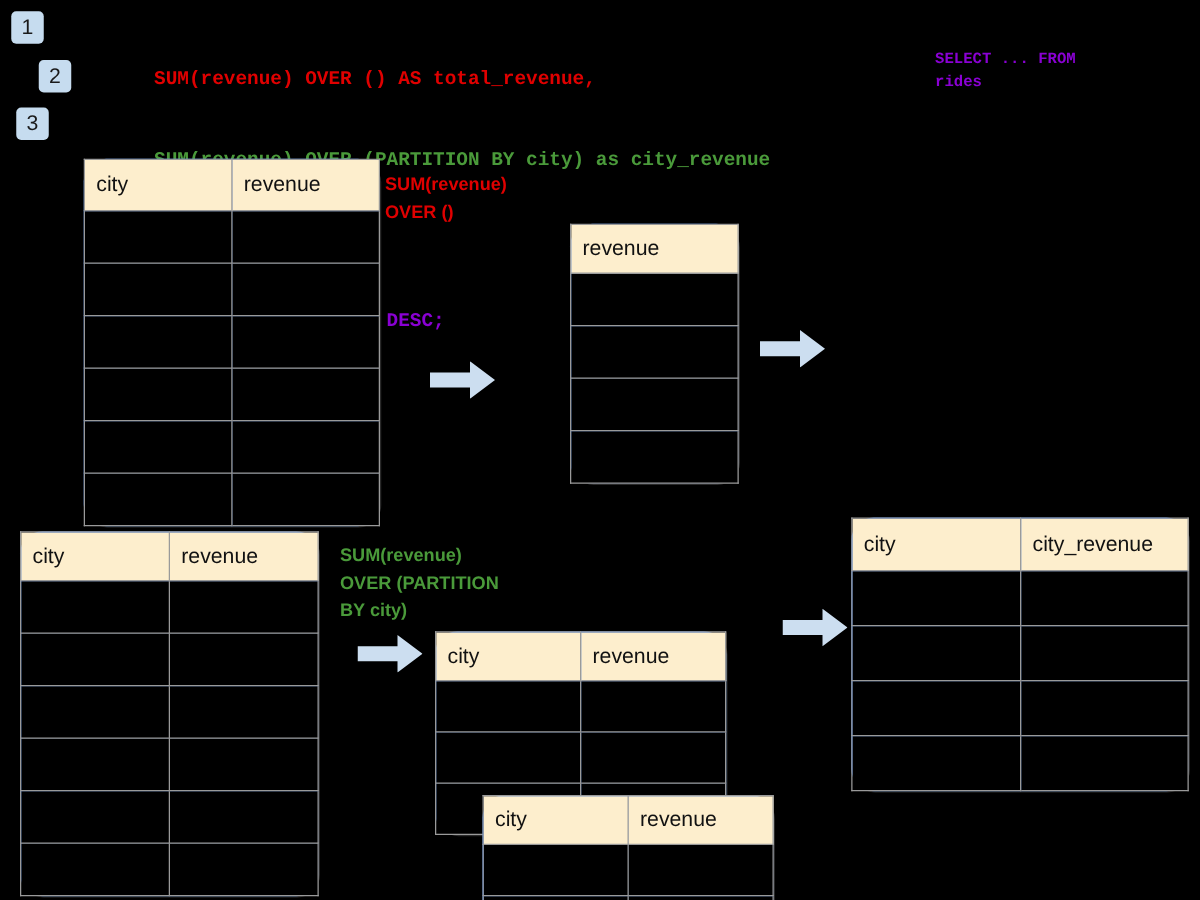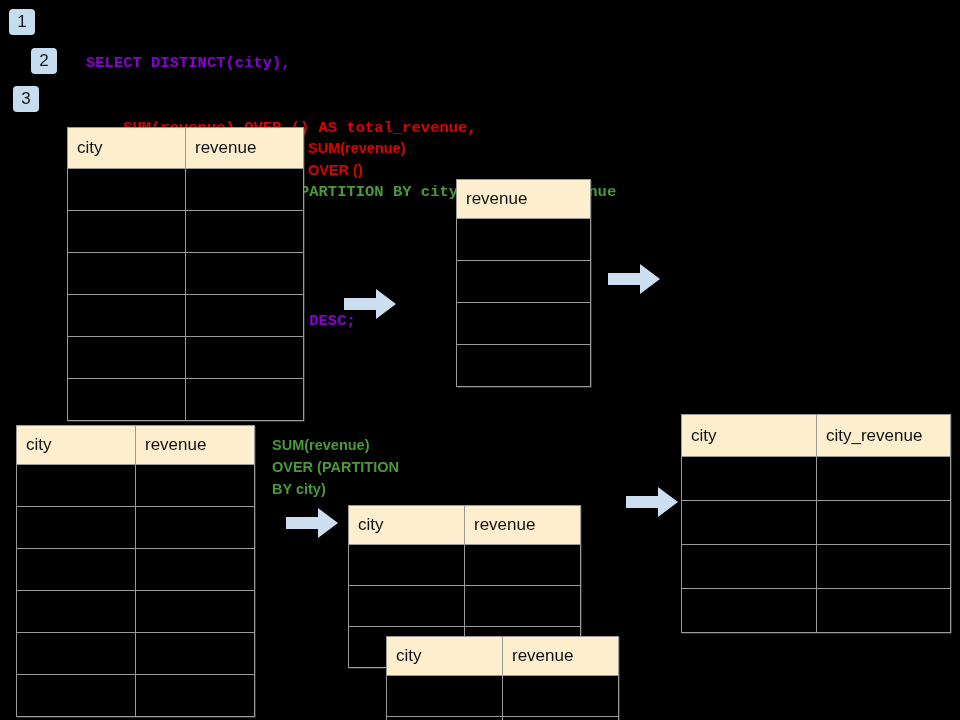--- a/index.html
+++ b/index.html
@@ -67,20 +67,21 @@
     white-space: pre;
   }
 
   
   .tbl {
     position: absolute;
     border-collapse: collapse;
     table-layout: fixed;
     background: #3b82f6;
     box-shadow: 1px 1px 0 rgba(120,120,120,0.35);
+    border-radius: 18px;
   }
   .tbl td {
     border: 1px solid #9a9a9a;
     background: #000000;
     padding: 0;
   }
   .tbl th {
     border: 1px solid #9a9a9a;
     background: #fdeecd;
     color: #111111;
@@ -101,27 +102,28 @@
 </head>
 <body>
 
 <div id="canvas">
 
   <div class="badge" style="left:9px; top:9px;">1</div>
   <div class="badge" style="left:31px; top:48px;">2</div>
   <div class="badge" style="left:13px; top:86px;">3</div>
 
   <div class="sql" style="left:86px; top:10px;">
-    <div class="sql-line c-purple">SELECT DISTINCT(city),</div>
     <div class="sql-line c-red">    SUM(revenue) OVER () AS total_revenue,</div>
     <div class="sql-line c-green">    SUM(revenue) OVER (PARTITION BY city) as city_revenue</div>
     <div class="sql-line c-purple">  FROM rides</div>
     <div class="sql-line c-purple">  ORDER by city_revenue DESC;</div>
   </div>
 
+  <div class="sql-note" style="left:748px; top:38px;">SELECT ... FROM
+rides</div>
 
   <div class="annot c-red" style="left:308px; top:137px;">SUM(revenue)
 OVER ()</div>
 
   <div class="annot c-green" style="left:272px; top:434px;">SUM(revenue)
 OVER (PARTITION
 BY city)</div>
 
   <table class="tbl" style="left:67px; top:127px; width:236px;">
     <colgroup>

